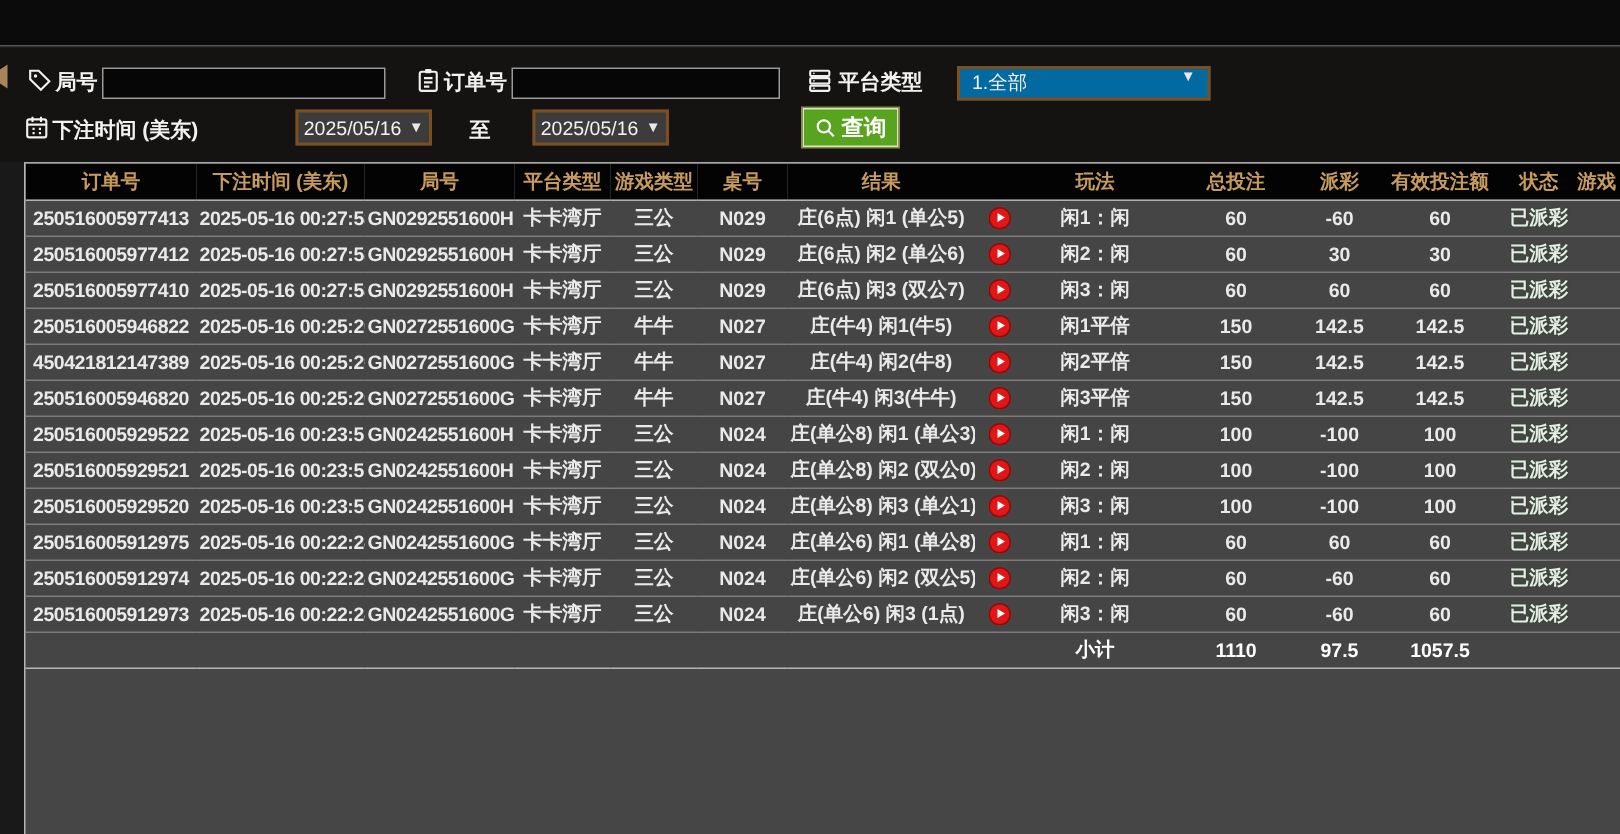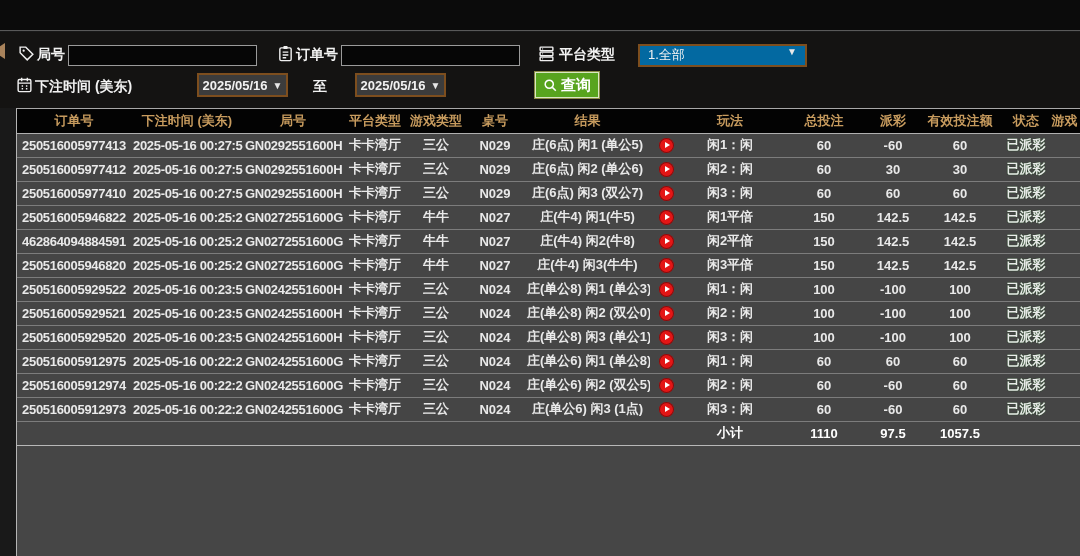--- a/index.html
+++ b/index.html
@@ -29,21 +29,21 @@
   .f-label { position:absolute; font-size:14px; font-weight:700; color:#f2f2f2; white-space:nowrap; }
   .f-icon { position:absolute; width:17px; height:17px; }
   .f-icon svg { width:17px; height:17px; display:block; }
   .txt-input {
     position:absolute; height:21px; background:#060606;
     border:1px solid #9a9a9a; color:#fff; font-size:13px; padding:0 5px;
     font-family:inherit; outline:none;
   }
   .date-box {
     position:absolute; height:24px; background:#3c3c3c;
-    border:2px solid #7d4e1e; color:#f2f2f2; font-size:13px; font-weight:700;
+    border:2px solid #7d4e1e; color:#f2f2f2; font-size:13px; font-weight:400;
     display:flex; align-items:center; justify-content:center; gap:5px;
     cursor:pointer; white-space:nowrap;
   }
   .date-box .caret { font-size:10px; color:#e8e8e8; }
   .dd-box {
     position:absolute; height:23px; background:#0369a1;
     border:2px solid #7d4e1e; color:#f2f2f2; font-size:13px;
     display:flex; align-items:flex-start; padding:0 8px; cursor:pointer;margin-left:20px;
   }
   .dd-box .dd-text { flex:1; white-space:nowrap; }
@@ -253,21 +253,21 @@
             <td>庄(牛4) 闲1(牛5)</td>
             <td><span class="play-btn"></span></td>
             <td>闲1平倍</td>
             <td>150</td>
             <td class="pay-red">142.5</td>
             <td>142.5</td>
             <td class="c-status">已派彩</td>
             <td></td>
           </tr>
           <tr>
-            <td class="c-order">462864094884591</td>
+            <td class="c-order">450421812147389</td>
             <td class="c-time">2025-05-16 00:25:20</td>
             <td class="c-round">GN0272551600G</td>
             <td>卡卡湾厅</td>
             <td>牛牛</td>
             <td>N027</td>
             <td>庄(牛4) 闲2(牛8)</td>
             <td><span class="play-btn"></span></td>
             <td>闲2平倍</td>
             <td>150</td>
             <td class="pay-red">142.5</td>

